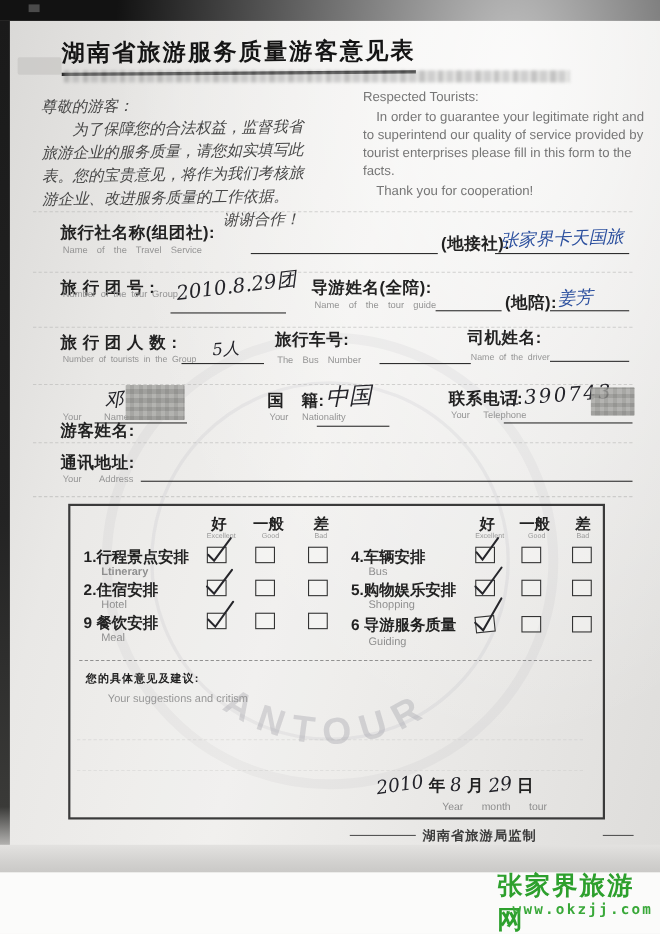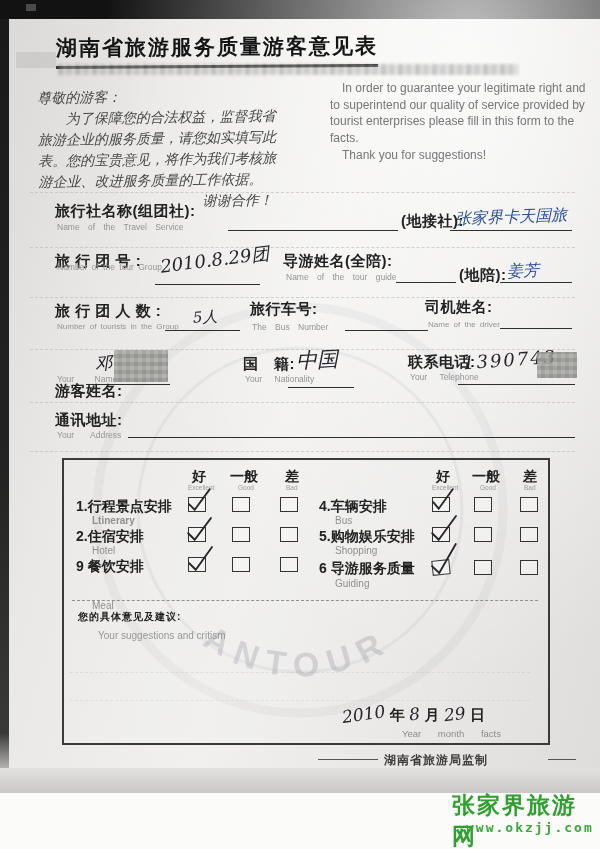--- a/index.html
+++ b/index.html
@@ -97,22 +97,23 @@
 
   <div class="intro-cn">
     <div>尊敬的游客：</div>
     <div class="ind">为了保障您的合法权益，监督我省</div>
     <div>旅游企业的服务质量，请您如实填写此</div>
     <div>表。您的宝贵意见，将作为我们考核旅</div>
     <div>游企业、改进服务质量的工作依据。</div>
     <div class="close">谢谢合作！</div>
   </div>
   <div class="intro-en">
+    <div class="sal">Respected Tourists:</div>
     <p>In order to guarantee your legitimate right and to superintend our quality of service provided by tourist enterprises please fill in this form to the facts.</p>
-    <p>Thank you for suggestions!</p>
+    <p>Thank you for cooperation!</p>
   </div>
 
   <div class="ghost" style="left:30px;top:192px;width:545px;"></div>
   <div class="ghost" style="left:30px;top:247px;width:545px;"></div>
   <div class="ghost" style="left:30px;top:297px;width:545px;"></div>
   <div class="ghost" style="left:30px;top:349px;width:545px;"></div>
   <div class="ghost" style="left:30px;top:402px;width:545px;"></div>
   <div class="ghost" style="left:30px;top:451px;width:545px;"></div>
   <div class="ghost" style="left:70px;top:672px;width:460px;opacity:.3;"></div>
   <div class="ghost" style="left:70px;top:700px;width:460px;opacity:.25;"></div>
@@ -195,21 +196,21 @@
     <div class="rien" style="left:28px;top:85px;">Hotel</div>
     <div class="cb" style="left:124px;top:67px;">
       <svg class="check" viewBox="0 0 24 24">
           <path d="M2 15 L8 21 L23 1"></path>
         </svg>
     </div>
     <div class="cb" style="left:168px;top:67px;"></div>
     <div class="cb" style="left:216px;top:67px;"></div>
 
     <div class="ritem" style="left:12px;top:98px;">9 餐饮安排</div>
-    <div class="rien" style="left:28px;top:115px;margin-top:25px;">Meal</div>
+    <div class="rien" style="left:28px;top:115px;">Meal</div>
     <div class="cb" style="left:124px;top:97px;">
       <svg class="check" viewBox="0 0 24 24">
           <path d="M3 15 L9 21 L24 0"></path>
         </svg>
     </div>
     <div class="cb" style="left:168px;top:97px;"></div>
     <div class="cb" style="left:216px;top:97px;"></div>
 
     <div class="ritem" style="left:255px;top:38px;">4.车辆安排</div>
     <div class="rien" style="left:271px;top:55px;">Bus</div>
@@ -249,21 +250,21 @@
       <span class="y" style="display:inline-block;transform:rotate(-8deg);">2010</span>
       <span class="c">年</span>
       <span class="y" style="display:inline-block;transform:rotate(-6deg);">8</span>
       <span class="c">月</span>
       <span class="y" style="display:inline-block;transform:rotate(-7deg);">29</span>
       <span class="c">日</span>
     </div>
     <div class="date-en">
       <span>Year</span>
       <span>month</span>
-      <span>facts</span>
+      <span>tour</span>
     </div>
   </div>
 
   <div class="fline" style="left:318px;top:759px;width:60px;"></div>
   <div class="footer">湖南省旅游局监制</div>
   <div class="fline" style="left:548px;top:759px;width:28px;"></div>
 
   <div class="wm-name">张家界旅游网</div>
   <div class="wm-url">www.okzjj.com</div>
 

